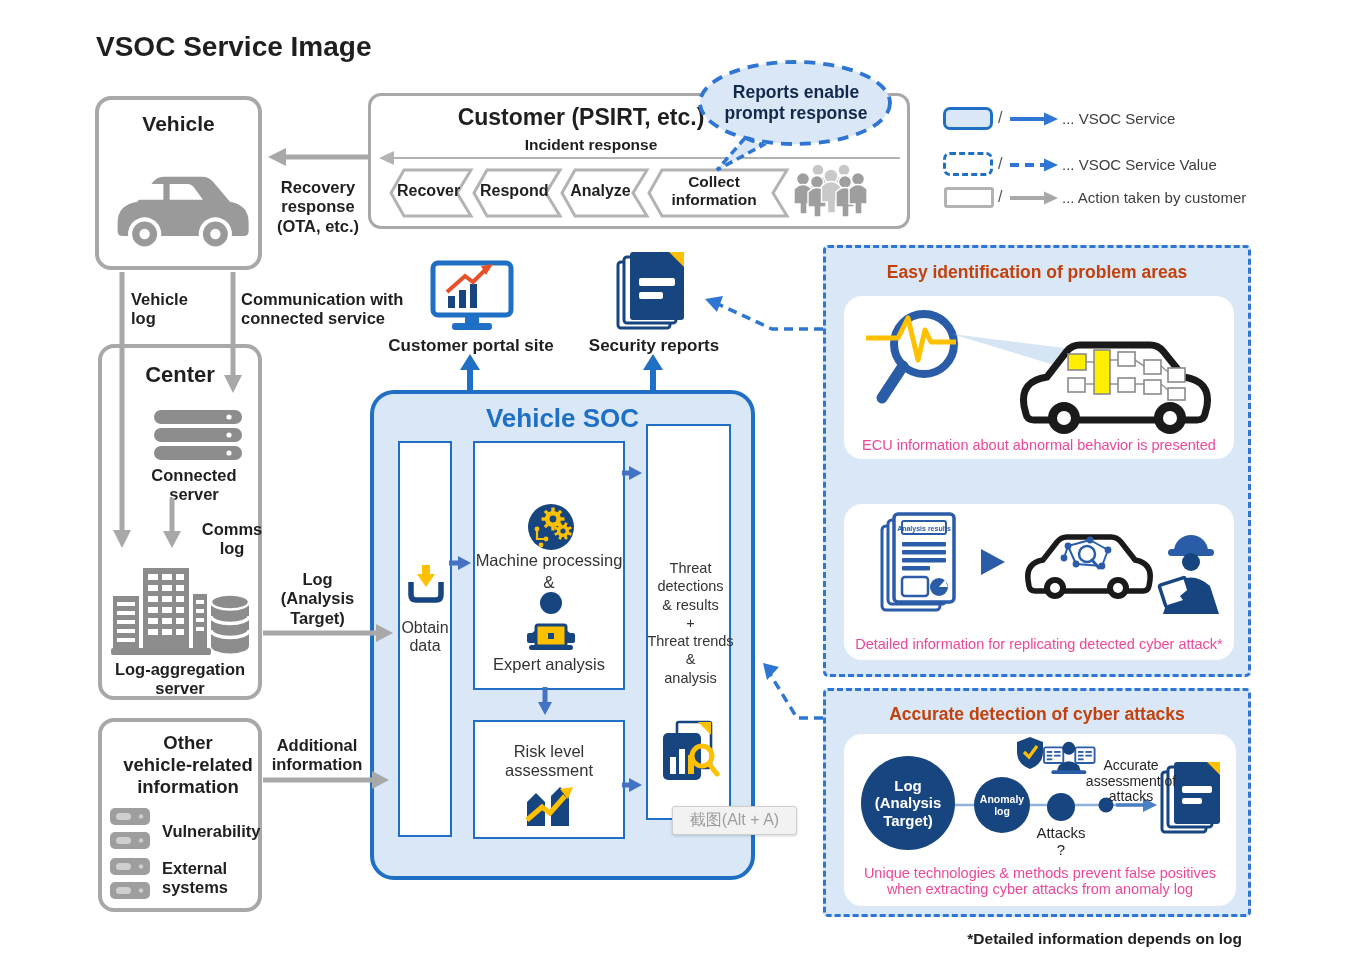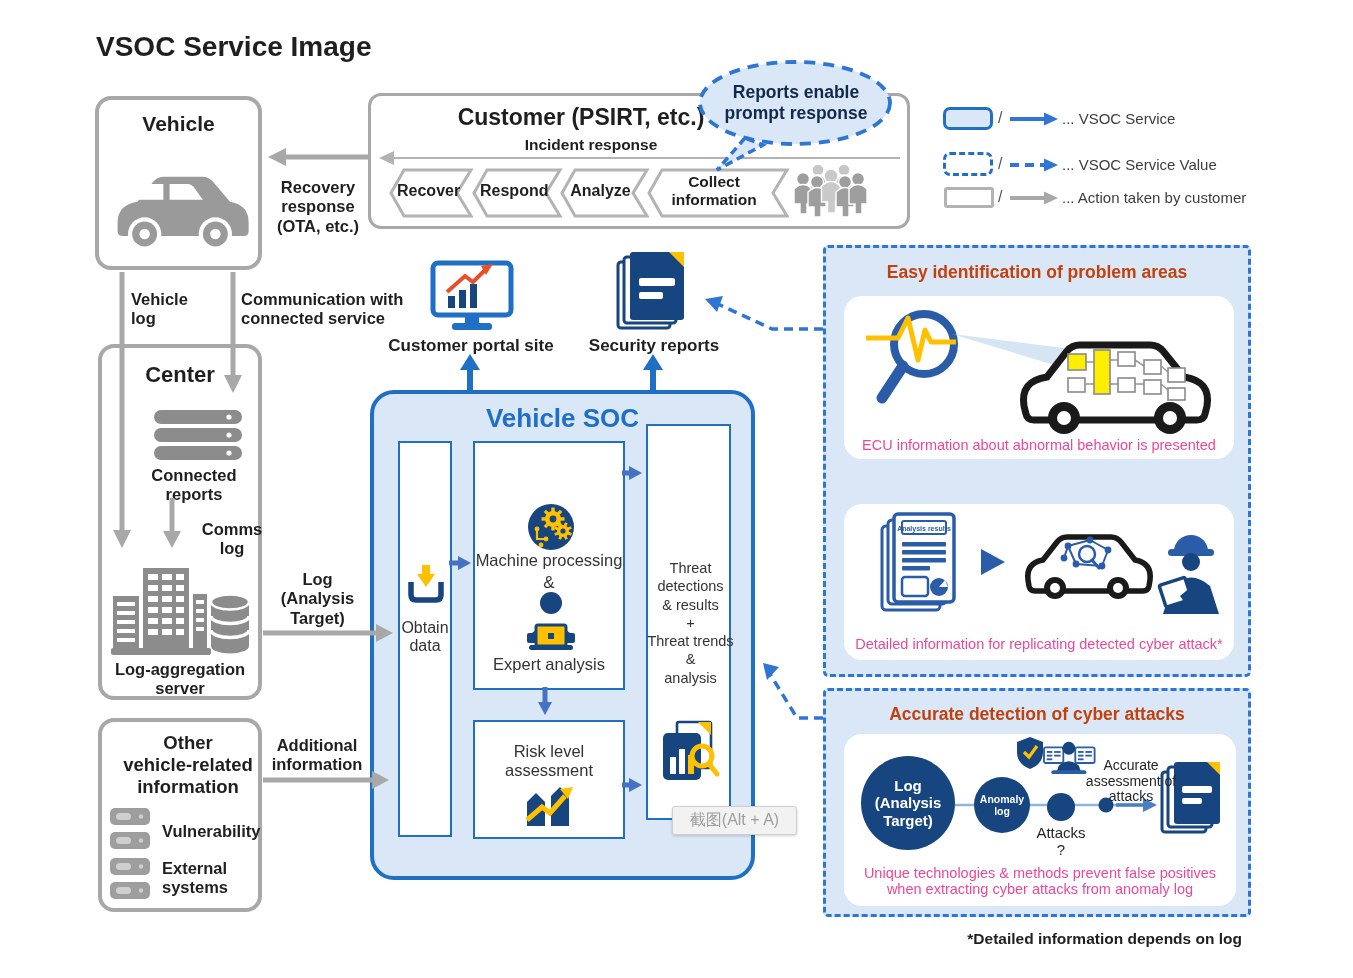--- a/index.html
+++ b/index.html
@@ -156,21 +156,21 @@
   <div class="abs txt b ctr" style="left:0;top:14px;width:100%;font-size:22px;">Center</div>
   <svg style="left:52px;top:62px;" width="92" height="52" viewBox="0 0 92 52">
     <rect x="0" y="0" width="88" height="14" rx="7" fill="#8c8c8c"></rect>
       <circle cx="75" cy="7" r="2.6" fill="#fff"></circle>
     <rect x="0" y="18" width="88" height="14" rx="7" fill="#8c8c8c"></rect>
       <circle cx="75" cy="25" r="2.6" fill="#fff"></circle>
     <rect x="0" y="36" width="88" height="14" rx="7" fill="#8c8c8c"></rect>
       <circle cx="75" cy="43" r="2.6" fill="#fff"></circle>
   </svg>
   <div class="abs txt b ctr pre" style="left:20px;top:118px;width:144px;font-size:16.5px;">Connected
-reports</div>
+server</div>
   <div class="abs txt b ctr pre" style="left:95px;top:172px;width:70px;font-size:16.5px;">Comms
 log</div>
   <svg style="left:9px;top:212px;" width="140" height="96" viewBox="0 0 140 96">
     <rect x="2" y="36" width="26" height="52" fill="#8c8c8c"></rect>
     <rect x="6" y="42" width="18" height="4" fill="#fff"></rect>
       <rect x="6" y="51" width="18" height="4" fill="#fff"></rect>
       <rect x="6" y="60" width="18" height="4" fill="#fff"></rect>
       <rect x="6" y="69" width="18" height="4" fill="#fff"></rect>
       <rect x="6" y="78" width="18" height="4" fill="#fff"></rect>
     <rect x="32" y="8" width="46" height="80" fill="#8c8c8c"></rect>

